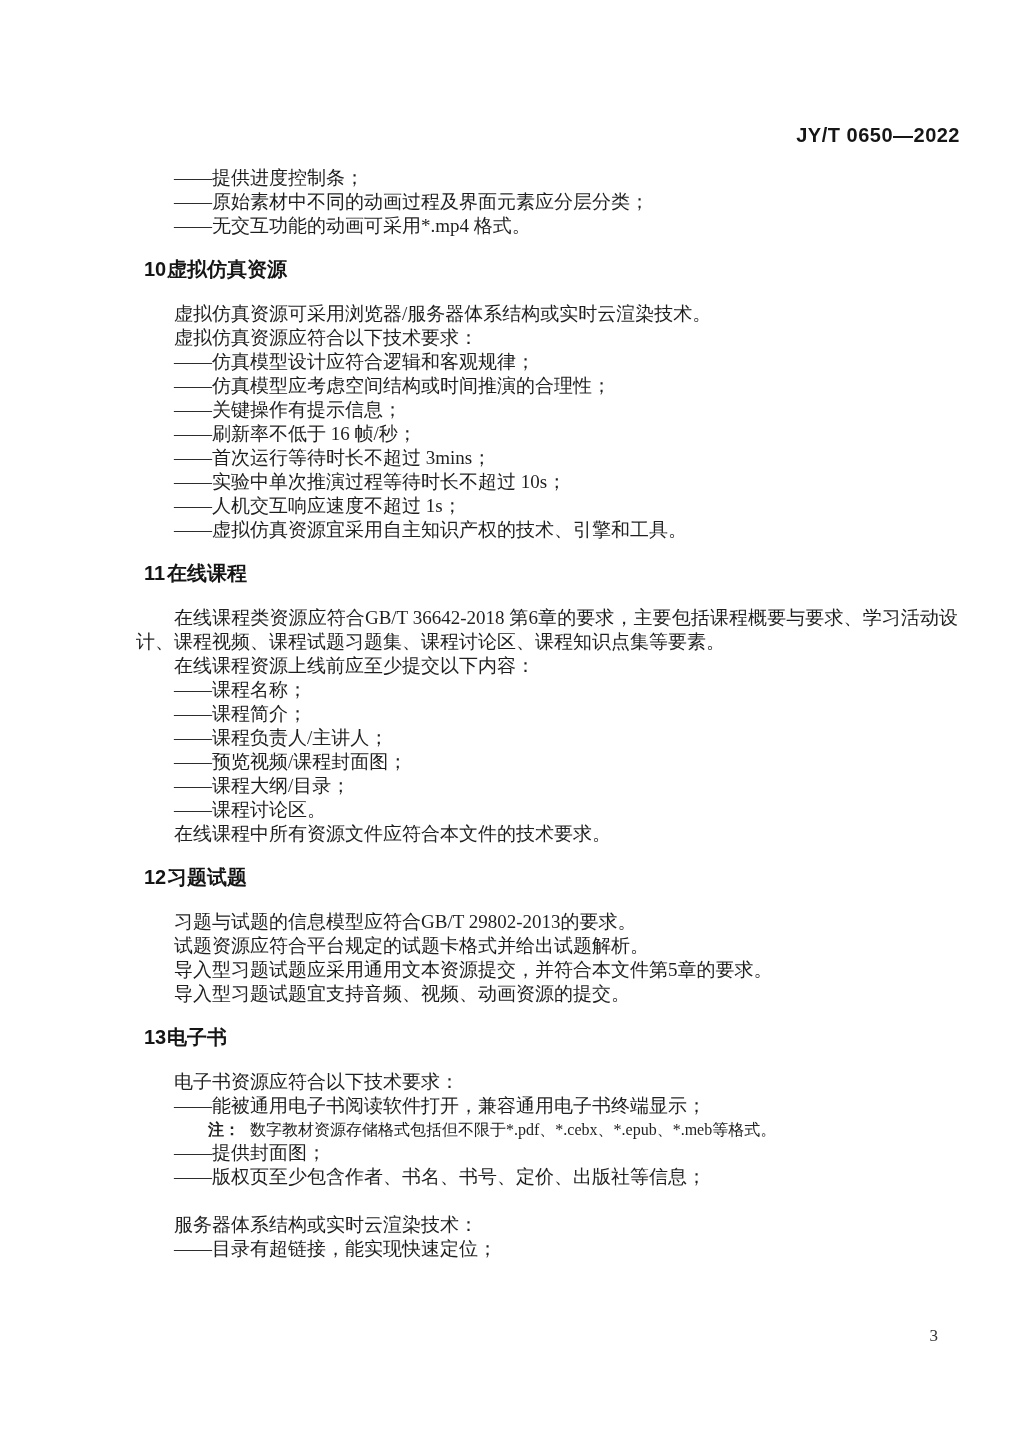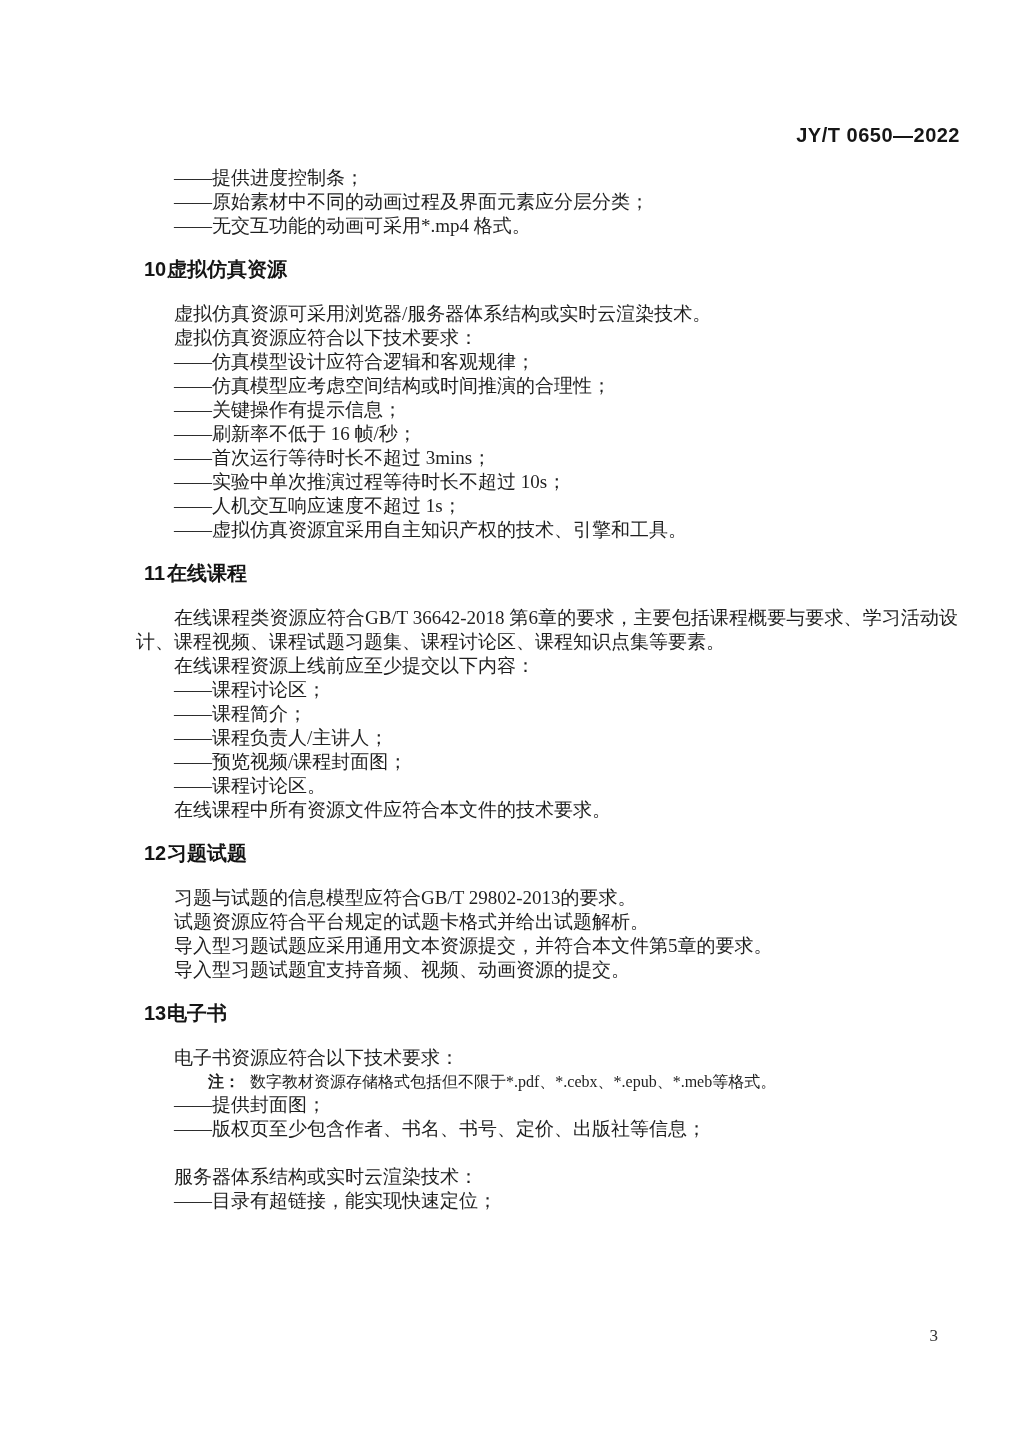--- a/index.html
+++ b/index.html
@@ -106,33 +106,35 @@
       <div class="block dash">——仿真模型应考虑空间结构或时间推演的合理性；</div>
       <div class="block dash">——关键操作有提示信息；</div>
       <div class="block dash">——刷新率不低于 16 帧/秒；</div>
       <div class="block dash">——首次运行等待时长不超过 3mins；</div>
       <div class="block dash">——实验中单次推演过程等待时长不超过 10s；</div>
       <div class="block dash">——人机交互响应速度不超过 1s；</div>
       <div class="block dash">——虚拟仿真资源宜采用自主知识产权的技术、引擎和工具。</div>
       <div class="block heading"><span class="num">11</span><span class="title">在线课程</span></div>
       <div class="block para">在线课程类资源应符合GB/T 36642-2018 第6章的要求，主要包括课程概要与要求、学习活动设计、课程视频、课程试题习题集、课程讨论区、课程知识点集等要素。</div>
       <div class="block para">在线课程资源上线前应至少提交以下内容：</div>
-      <div class="block dash">——课程讨论区；</div>
+      <div class="block dash">——课程名称；</div>
       <div class="block dash">——课程简介；</div>
       <div class="block dash">——课程负责人/主讲人；</div>
       <div class="block dash">——预览视频/课程封面图；</div>
+      <div class="block dash">——课程大纲/目录；</div>
       <div class="block dash">——课程讨论区。</div>
       <div class="block para">在线课程中所有资源文件应符合本文件的技术要求。</div>
       <div class="block heading"><span class="num">12</span><span class="title">习题试题</span></div>
       <div class="block para">习题与试题的信息模型应符合GB/T 29802-2013的要求。</div>
       <div class="block para">试题资源应符合平台规定的试题卡格式并给出试题解析。</div>
       <div class="block para">导入型习题试题应采用通用文本资源提交，并符合本文件第5章的要求。</div>
       <div class="block para">导入型习题试题宜支持音频、视频、动画资源的提交。</div>
       <div class="block heading"><span class="num">13</span><span class="title">电子书</span></div>
       <div class="block para">电子书资源应符合以下技术要求：</div>
+      <div class="block dash">——能被通用电子书阅读软件打开，兼容通用电子书终端显示；</div>
       <div class="block note"><span class="note-label">注：</span><span class="note-text">数字教材资源存储格式包括但不限于*.pdf、*.cebx、*.epub、*.meb等格式。</span></div>
       <div class="block dash">——提供封面图；</div>
       <div class="block dash">——版权页至少包含作者、书名、书号、定价、出版社等信息；</div>
       <div class="block spacer"></div>
       <div class="block para">服务器体系结构或实时云渲染技术：</div>
       <div class="block dash">——目录有超链接，能实现快速定位；</div>
     </div>
 
   <div class="doc-footer">3</div>
 </div>

